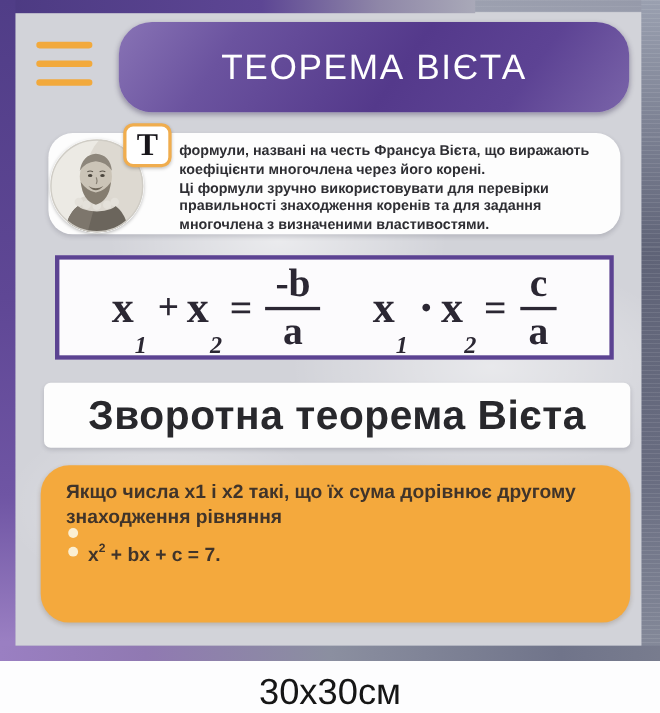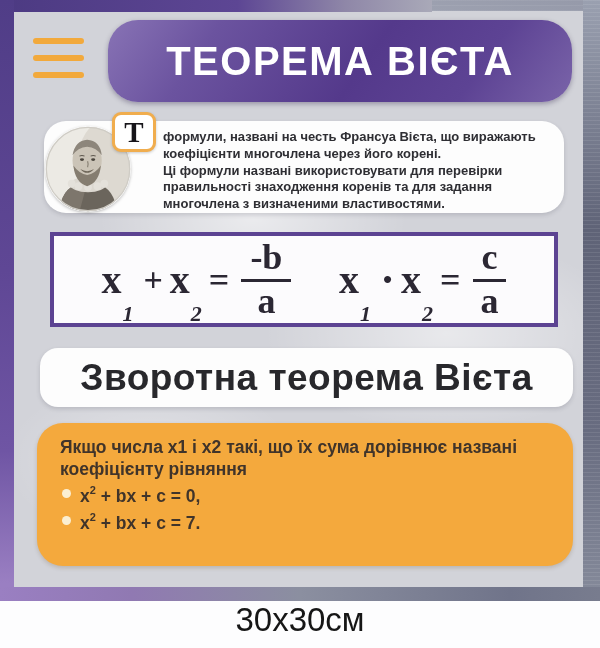--- a/index.html
+++ b/index.html
@@ -34,21 +34,21 @@
 
   
   .hamburger{position:absolute;left:19px;top:27px;width:51px;}
   .hamburger span{display:block;width:51px;height:6px;border-radius:3px;background:#f2a93c;margin-bottom:11px;}
 
   
   .title-pill{position:absolute;left:94px;top:9px;width:464px;height:82px;border-radius:30px;
     background:linear-gradient(125deg,#8873b5 0%,#6b539f 22%,#54398b 55%,#5d4394 78%,#7a64a9 100%);
     box-shadow:0 2px 5px rgba(40,30,70,.35);
     display:flex;align-items:center;justify-content:center;}
-  .title-pill span{color:#fff;font-weight:bold;font-size:40px;letter-spacing:1.5px;}
+  .title-pill span{color:#fff;font-weight:normal;font-size:32px;letter-spacing:1.5px;}
 
   
   .info-card{position:absolute;left:30px;top:110px;width:520px;height:92px;border-radius:22px;
     background:#fdfdfd;box-shadow:0 2px 4px rgba(60,60,80,.18);}
   .info-text{position:absolute;left:149px;top:118px;width:400px;
     font-size:13px;font-weight:bold;line-height:16.8px;color:#2e2e33;}
   .info-text p{margin:0;}
   .portrait{position:absolute;left:31px;top:115px;width:86px;height:86px;border-radius:50%;overflow:hidden;
     box-shadow:0 1px 3px rgba(0,0,0,.25);}
   .t-badge{position:absolute;left:98px;top:101px;width:44px;height:40px;border-radius:9px;
@@ -65,38 +65,38 @@
     font-family:"Liberation Serif",serif;font-weight:bold;color:#2b2733;font-size:40px;}
   .fsub{font-size:22px;font-style:italic;align-self:flex-end;transform:translateY(7px);margin:0 3px 0 1px;}
   .fop{font-size:34px;margin:0 7px;}
   .fdot{font-size:26px;margin:0 9px;}
   .feq{font-size:36px;margin:0 12px 0 4px;}
   .frac{display:inline-flex;flex-direction:column;align-items:center;font-size:36px;line-height:1.05;}
   .frac .num{border-bottom:3px solid #2b2733;padding:0 9px 2px;}
   .frac .den{padding-top:1px;}
 
   
-  .subtitle-pill{position:absolute;left:26px;top:337px;width:533px;height:59px;border-radius:18px;
+  .subtitle-pill{position:absolute;left:26px;top:337px;width:533px;height:59px;border-radius:6px;
     background:#fdfdfd;box-shadow:0 2px 4px rgba(60,60,80,.18);
     display:flex;align-items:center;justify-content:center;}
   .subtitle-pill span{font-size:37px;font-weight:bold;color:#28282c;letter-spacing:.5px;}
 
   
   .orange-box{position:absolute;left:23px;top:412px;width:536px;height:143px;border-radius:26px;
     background:#f4a93d;box-sizing:border-box;padding:13px 20px 0 23px;
     font-size:17.5px;font-weight:bold;line-height:22px;color:#40342a;
     box-shadow:0 2px 4px rgba(90,60,20,.2);}
   .orange-box p{margin:0;}
   .ob-eq{display:flex;align-items:center;}
   .ob-dot{width:9px;height:9px;border-radius:50%;background:#fbefd2;margin:0 9px 0 2px;flex:0 0 auto;}
   .ob-eq sup{font-size:11px;position:relative;top:-1px;}
 
   
   .caption-strip{position:absolute;left:0;top:601px;width:600px;height:47px;background:#fdfdfe;
-    display:flex;align-items:flex-start;justify-content:center;}
+    display:flex;align-items:flex-end;justify-content:center;}
   .caption-strip span{font-size:33px;color:#161616;}
 </style>
 </head>
 <body>
 
 <div class="stage">
 
   <div class="photo">
     <div class="backdrop"></div>
     <div class="backdrop-right"></div>
@@ -146,21 +146,21 @@
           <circle cx="50" cy="50" r="48.5" fill="none" stroke="#cfccc5" stroke-width="1.5"></circle>
         </svg>
       </div>
 
       <div class="t-badge">
         <span>Т</span>
       </div>
 
       <div class="info-text">
         <p>формули, названі на честь Франсуа Вієта, що виражають коефіцієнти многочлена через його корені.</p>
-        <p>Ці формули названі використовувати для перевірки правильності знаходження коренів та для задання многочлена з визначеними властивостями.</p>
+        <p>Ці формули зручно використовувати для перевірки правильності знаходження коренів та для задання многочлена з визначеними властивостями.</p>
       </div>
 
       <div class="formula-box">
         <div class="formula">
           <span>x</span>
             <span class="fsub">1</span>
             <span class="fop">+</span>
             <span>x</span>
             <span class="fsub">2</span>
             <span class="feq">=</span>
@@ -181,24 +181,23 @@
             <span class="den">a</span>
           </span>
         </div>
       </div>
 
       <div class="subtitle-pill">
         <span>Зворотна теорема Вієта</span>
       </div>
 
       <div class="orange-box">
-        <p>Якщо числа x1 і x2 такі, що їх сума дорівнює названі коефіцієнту рівняння</p>
+        <p>Якщо числа x1 і x2 такі, що їх сума дорівнює другому знаходження рівняння</p>
         <div class="ob-eq">
           <span class="ob-dot"></span>
-          <span><span>x</span><sup>2</sup><span> + bx + c = 0,</span></span>
         </div>
         <div class="ob-eq">
           <span class="ob-dot"></span>
           <span><span>x</span><sup>2</sup><span> + bx + c = 7.</span></span>
         </div>
       </div>
 
     </div>
 
     <div class="frame-top"></div>

